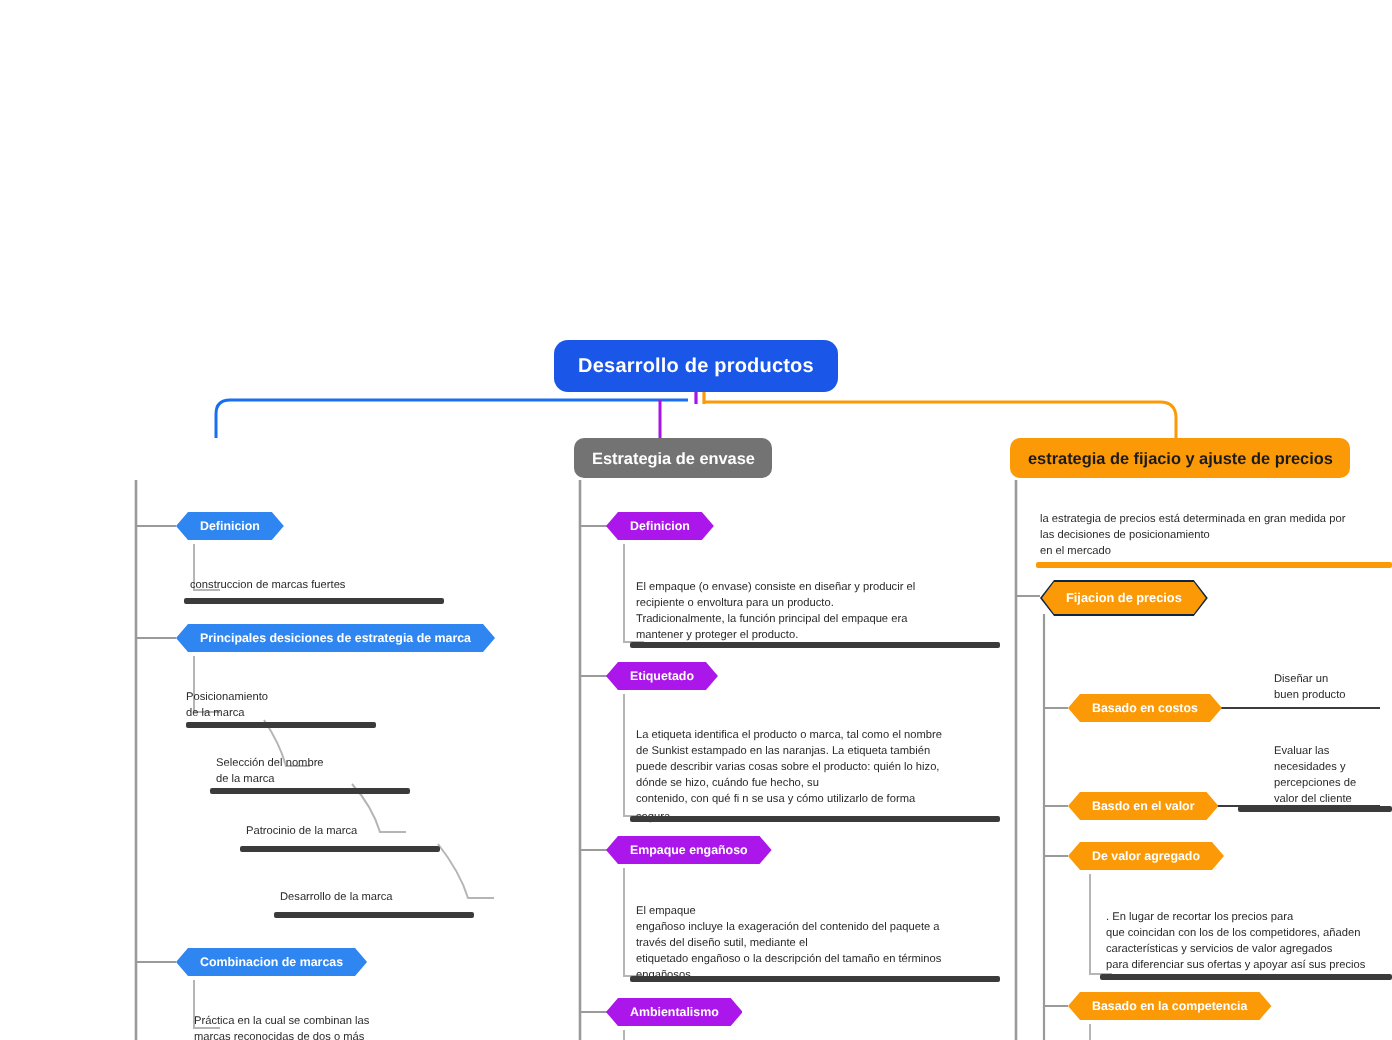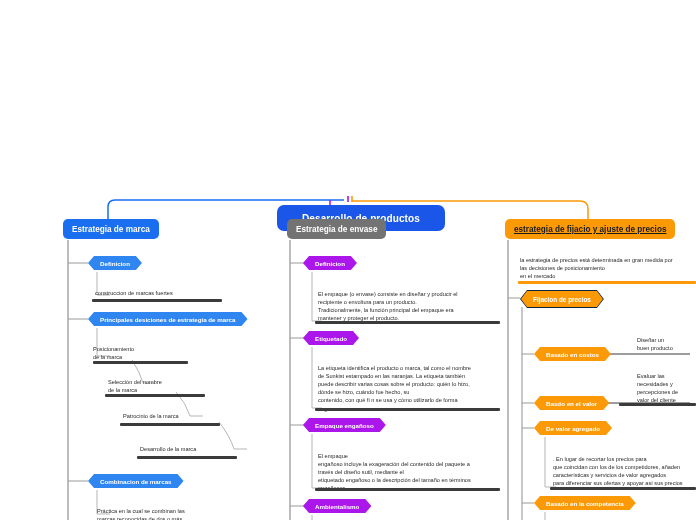--- a/index.html
+++ b/index.html
@@ -13,28 +13,27 @@
     width: 696px; height: 520px;
     overflow: hidden;
     background: #ffffff;
   }
   #wires { position: absolute; inset: 0; width: 696px; height: 520px; pointer-events: none; }
 
   
   .root-node {
     position: absolute;
     left: 277px; top: 170px;
-    width: 168px; height: 26px;
+    width: 142px; height: 26px;
     background: #1a56e8;
     border-radius: 7px;
     color: #ffffff;
     font-size: 10px; font-weight: bold;
     display: flex; align-items: center; justify-content: center;
     letter-spacing: .1px;
-    margin-top: 35px;
   }
 
   
   .branch-head {
     position: absolute;
     height: 20px;
     border-radius: 5px;
     color: #ffffff;
     font-size: 8.2px; font-weight: bold;
     display: flex; align-items: center; justify-content: center;
@@ -144,21 +143,20 @@
     <path d="M522 503 L534 503" stroke="#9a9a9a" stroke-width="1" fill="none"></path>
     <path d="M545 437 L545 487 L556 487" stroke="#b5b5b5" stroke-width="1" fill="none"></path>
     <path d="M545 512 L545 520" stroke="#b5b5b5" stroke-width="1" fill="none"></path>
 
     <path d="M585 354 L690 354" stroke="#3b3b3b" stroke-width="1" fill="none"></path>
     <path d="M587 403 L690 403" stroke="#3b3b3b" stroke-width="1" fill="none"></path>
   </svg>
 
   <div class="root-node">Desarrollo de productos</div>
 
-  <div class="branch-head blue" style="left:63px; top:219px;">Estrategia de marca</div>
 
   <div class="hexnode blue" style="left:88px; top:256px;">Definicion</div>
   <div class="leaf" style="left:95px; top:289px; width:150px;">construccion de marcas fuertes</div>
   <div class="leaf-bar" style="left:92px; top:299px; width:130px;"></div>
 
   <div class="hexnode blue" style="left:88px; top:312px;">Principales desiciones de estrategia de marca</div>
 
   <div class="leaf" style="left:93px; top:345px; width:130px;">Posicionamiento
 de la marca</div>
   <div class="leaf-bar" style="left:93px; top:361px; width:95px;"></div>
@@ -198,21 +196,21 @@
   <div class="hexnode purple" style="left:303px; top:418px;">Empaque engañoso</div>
   <div class="leaf" style="left:318px; top:452px; width:180px;">El empaque
 engañoso incluye la exageración del contenido del paquete a
 través del diseño sutil, mediante el
 etiquetado engañoso o la descripción del tamaño en términos
 engañosos.</div>
   <div class="leaf-bar" style="left:315px; top:488px; width:185px;"></div>
 
   <div class="hexnode purple" style="left:303px; top:499px;">Ambientalismo</div>
 
-  <div class="branch-head orange" style="left:505px; top:219px;text-decoration:underline;">estrategia de fijacio y ajuste de precios</div>
+  <div class="branch-head orange" style="left:505px; top:219px;">estrategia de fijacio y ajuste de precios</div>
 
   <div class="leaf" style="left:520px; top:256px; width:185px;">la estrategia de precios está determinada en gran medida por
 las decisiones de posicionamiento
 en el mercado</div>
   <div class="leaf-bar orange-bar" style="left:518px; top:281px; width:178px;"></div>
 
   <div class="hex-wrap-outline" style="left:520px; top:290px;">
     <div class="hexnode orange orange-outline">Fijacion de precios</div>
   </div>
 

